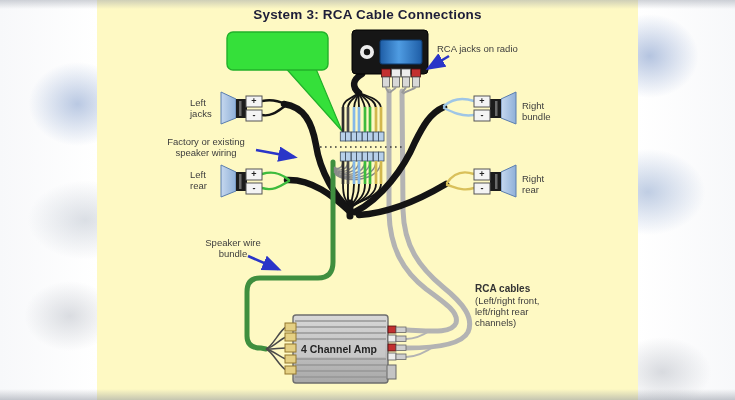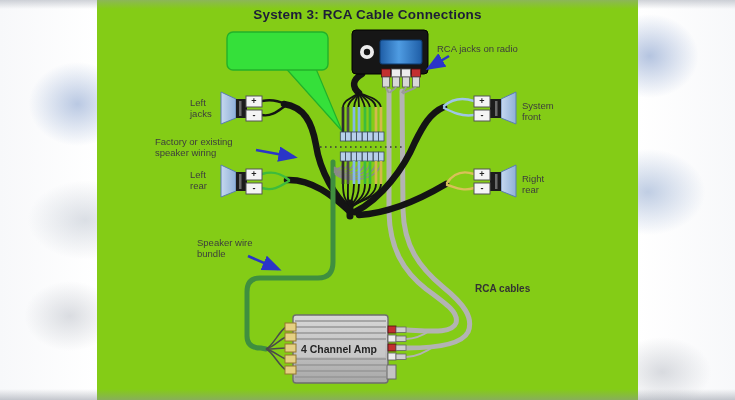--- a/index.html
+++ b/index.html
@@ -1,17 +1,17 @@
 <!DOCTYPE html>
 <html><head>
 <meta charset="utf-8">
 <style>
   html,body{margin:0;padding:0;background:#e8e8e8;}
   #stage{
-    position:relative;width:735px;height:400px;overflow:hidden;background:#84cc16;
+    position:relative;width:735px;height:400px;overflow:hidden;background:#fef9c3;
     font-family:"Liberation Sans","DejaVu Sans",sans-serif;
   }
   
   .blur-left{position:absolute;left:0;top:0;width:97px;height:400px;
     background:
       radial-gradient(70px 60px at 80% 26%, rgba(140,165,208,.60), rgba(140,165,208,0) 70%),
       radial-gradient(80px 55px at 88% 55%, rgba(165,175,190,.40), rgba(165,175,190,0) 72%),
       radial-gradient(65px 50px at 72% 79%, rgba(175,180,190,.45), rgba(175,180,190,0) 70%),
       linear-gradient(to right,#f7f8fa,#ffffff);}
   .blur-right{position:absolute;right:0;top:0;width:97px;height:400px;
@@ -32,21 +32,21 @@
     font-size:13.5px;font-weight:bold;color:#1d1d38;letter-spacing:.2px;}
   .callout-text{position:absolute;left:236px;top:36px;width:88px;
     font-size:8.8px;line-height:1.27;color:#6e4a38;font-weight:bold;}
   .rca-cables{left:475px;top:283px;width:95px;}
   .rca-cables .b{font-weight:bold;font-size:10px;color:#333;display:block;}
   .rca-cables .s{display:block;font-size:9.5px;}
   .term{position:absolute;width:16px;height:12px;line-height:12px;text-align:center;
     font-size:9px;font-weight:bold;color:#222;}
   .amp-label{position:absolute;left:299px;top:341px;width:80px;height:32px;
     text-align:center;font-size:10.5px;font-weight:bold;color:#252525;line-height:16px;}
-  .ctr{}
+  .ctr{text-align:center;}
 </style>
 </head>
 <body>
 
 <div id="stage">
 
   <div class="blur-left"></div>
   <div class="blur-right"></div>
 
   <svg class="diagram" width="735" height="400" viewBox="0 0 735 400">
@@ -289,28 +289,29 @@
 
 
   <div class="lbl" style="left:437px;top:43px;white-space:nowrap;">RCA jacks on radio</div>
 
   <div class="lbl" style="left:190px;top:97px;width:34px;">Left jacks</div>
 
   <div class="lbl ctr" style="left:155px;top:136px;width:102px;">Factory or existing speaker wiring</div>
 
   <div class="lbl" style="left:190px;top:169px;width:34px;">Left rear</div>
 
-  <div class="lbl" style="left:522px;top:100px;width:36px;">System front</div>
+  <div class="lbl" style="left:522px;top:100px;width:36px;">Right bundle</div>
 
   <div class="lbl" style="left:522px;top:173px;width:36px;">Right rear</div>
 
   <div class="lbl ctr" style="left:197px;top:237px;width:72px;">Speaker wire bundle</div>
 
   <div class="lbl rca-cables">
     <span class="b">RCA cables</span>
+    <span class="s">(Left/right front, left/right rear channels)</span>
   </div>
 
   <div class="amp-label">4 Channel Amp</div>
 
   <div class="term" style="left:246px;top:95px;">+</div>
   <div class="term" style="left:246px;top:109px;">-</div>
   <div class="term" style="left:246px;top:168px;">+</div>
   <div class="term" style="left:246px;top:182px;">-</div>
   <div class="term" style="left:474px;top:95px;">+</div>
   <div class="term" style="left:474px;top:109px;">-</div>

